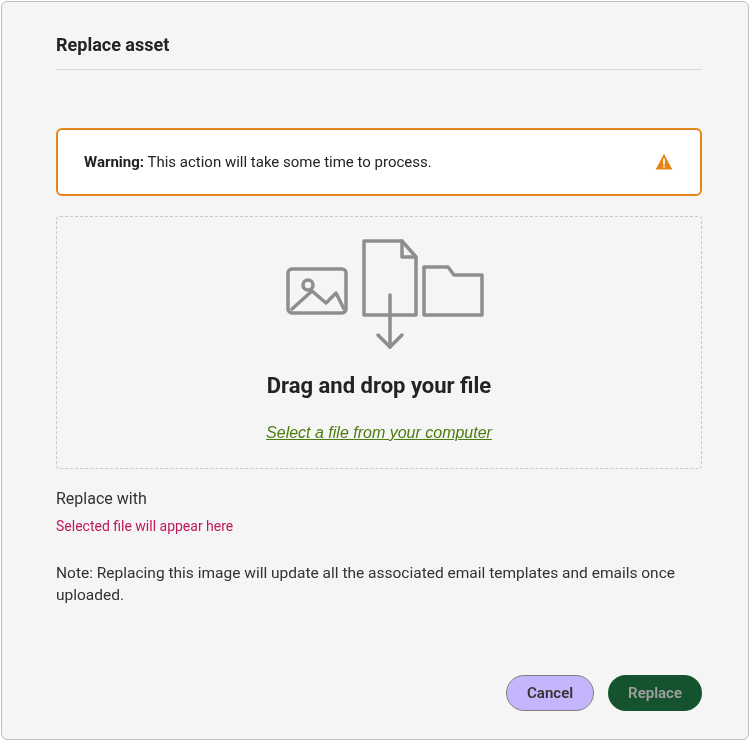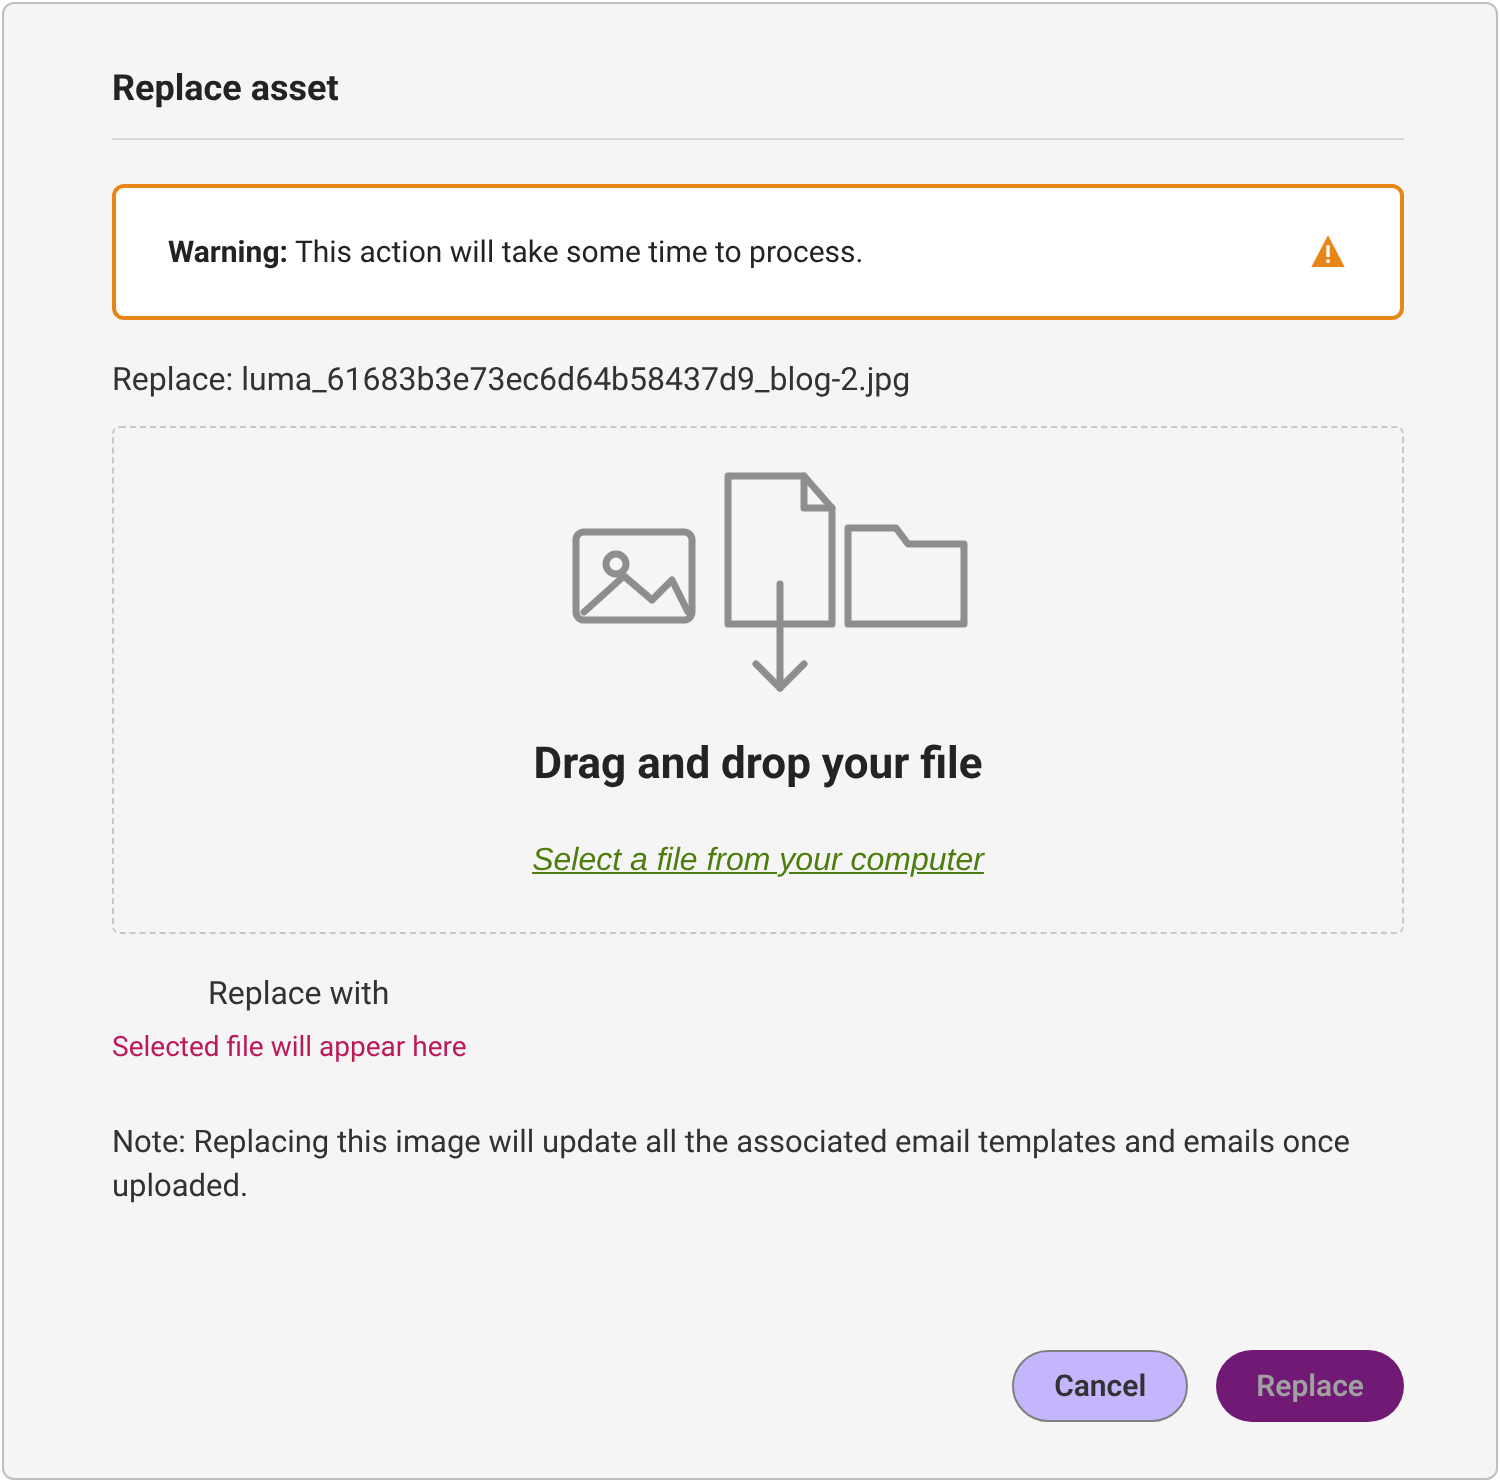--- a/index.html
+++ b/index.html
@@ -31,20 +31,21 @@
     }
     .warning-banner {
       background: #fff;
       border: 2px solid #e68619;
       border-radius: 6px;
       padding: 22px 26px;
       display: flex;
       align-items: center;
       justify-content: space-between;
       margin-bottom: 20px;
+      margin-top: 36px;
     }
     .warning-text {
       font-size: 15px;
       color: #232323;
     }
     .warning-text strong { font-weight: 700; }
     .warning-icon {
       width: 20px;
       height: 20px;
       flex-shrink: 0;
@@ -80,21 +81,20 @@
       cursor: pointer;
       background: none;
       border: none;
       padding: 0;
       font-style: italic;
     }
     .replace-with-label {
       font-size: 16px;
       color: #323232;
       margin-bottom: 10px;
-      margin-left: 48px;
     }
     .selected-file-placeholder {
       font-size: 14px;
       color: #be185d;
       margin-bottom: 28px;
     }
     .note-text {
       font-size: 15.5px;
       color: #323232;
       line-height: 1.45;
@@ -113,21 +113,21 @@
       padding: 8px 20px;
       cursor: pointer;
       font-family: inherit;
     }
     .btn-cancel {
       background: #c4b5fd;
       color: #323232;
       border: 1.5px solid #808080;
     }
     .btn-replace {
-      background: #701a75;
+      background: #14532d;
       color: #a0a0a0;
       border: none;
       cursor: default;
     }
   </style>
 </head>
 <body>
 
 <div class="dialog">
 
@@ -138,24 +138,20 @@
       <strong>Warning:</strong>
       <span>This action will take some time to process.</span>
     </div>
     <svg class="warning-icon" viewBox="0 0 24 24">
       <path fill="#e68619" d="M12 2 L22 21 L2 21 Z"></path>
       <rect x="11" y="8" width="2" height="7" fill="#fff"></rect>
       <rect x="11" y="16.5" width="2" height="2" fill="#fff"></rect>
     </svg>
   </div>
 
-  <div class="replace-label">
-    <span>Replace:</span>
-    <span>luma_61683b3e73ec6d64b58437d9_blog-2.jpg</span>
-  </div>
 
   <div class="dropzone">
     <div class="dropzone-illustration">
       <svg width="230" height="120" viewBox="0 0 230 120">
         <g fill="none" stroke="#8e8e8e" stroke-width="3.5" stroke-linejoin="round" stroke-linecap="round">
 
           <rect x="24" y="34" width="58" height="44" rx="4"></rect>
           <circle cx="44" cy="50" r="5"></circle>
           <polyline points="28,74 48,56 62,68 72,58 80,74"></polyline>
 

